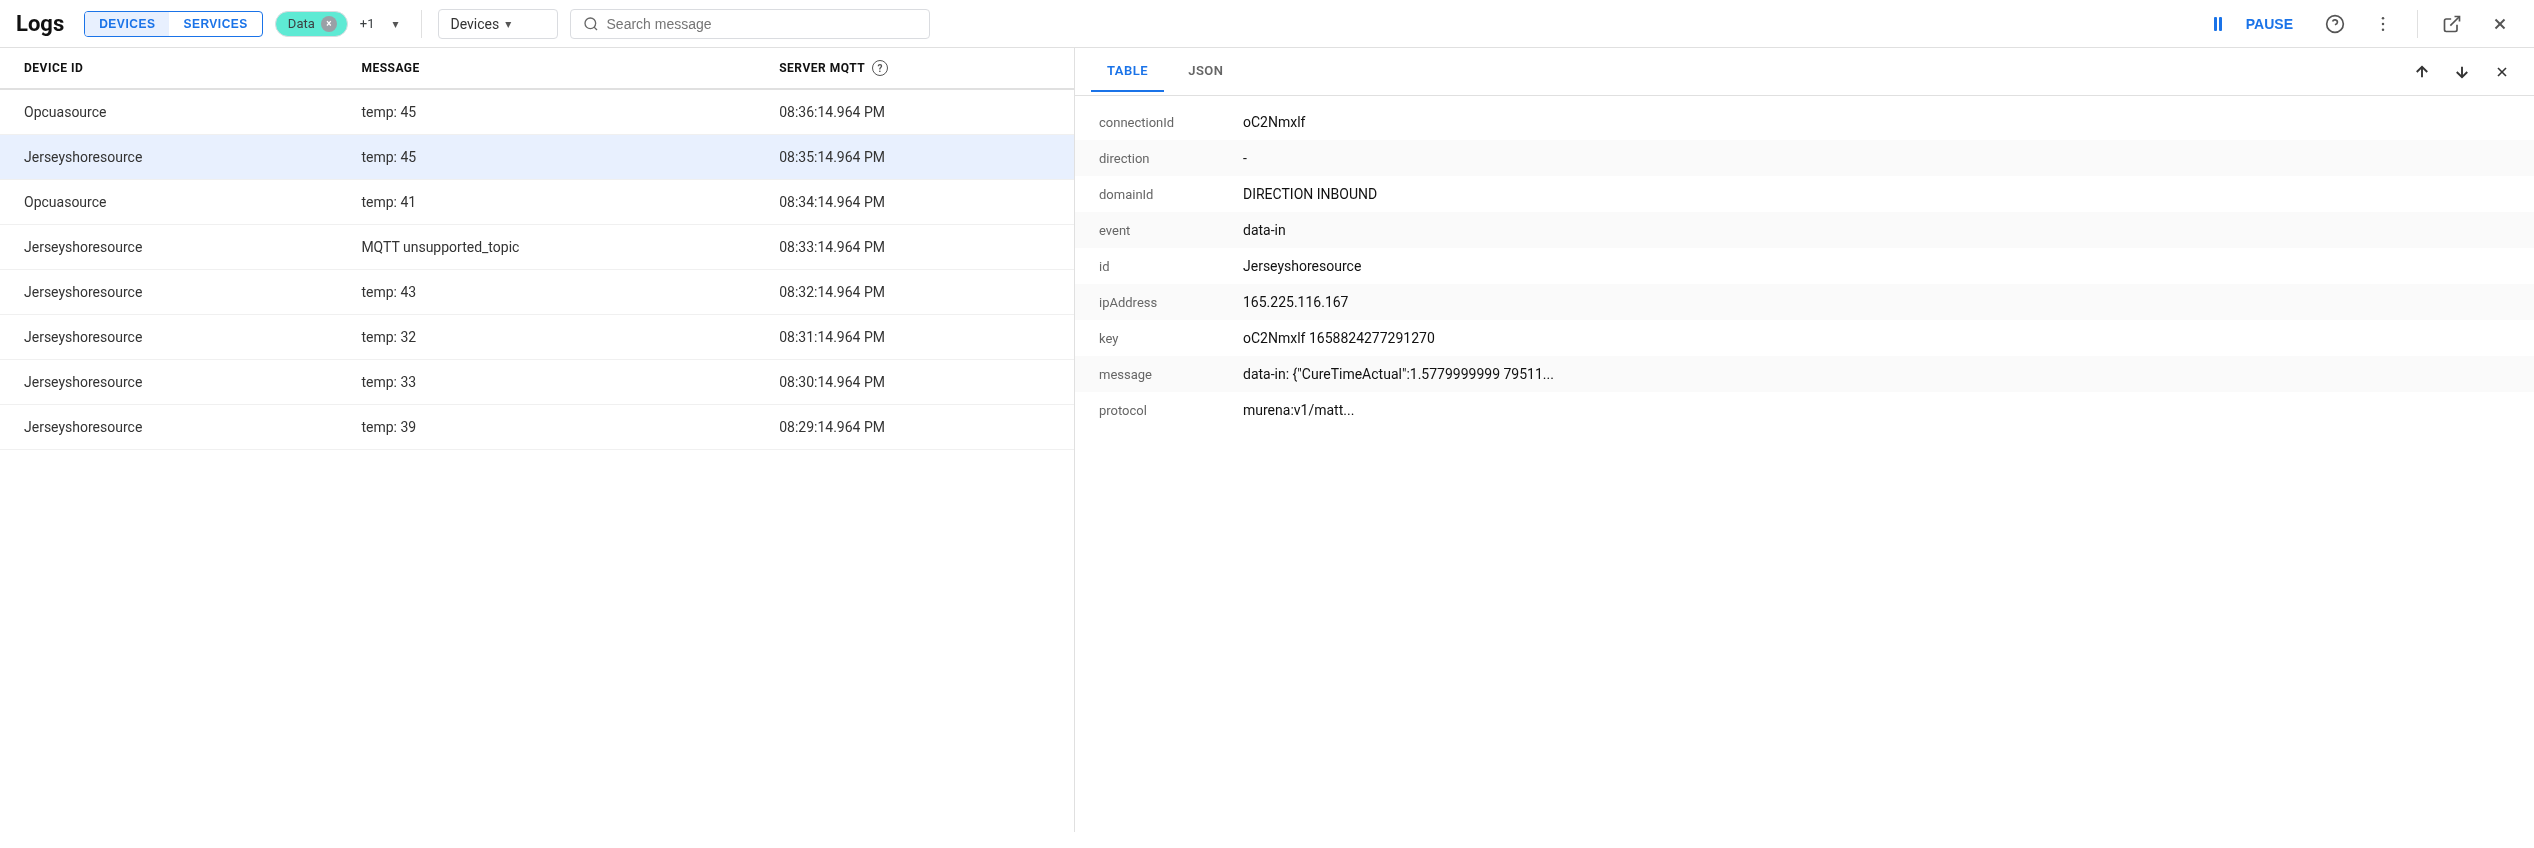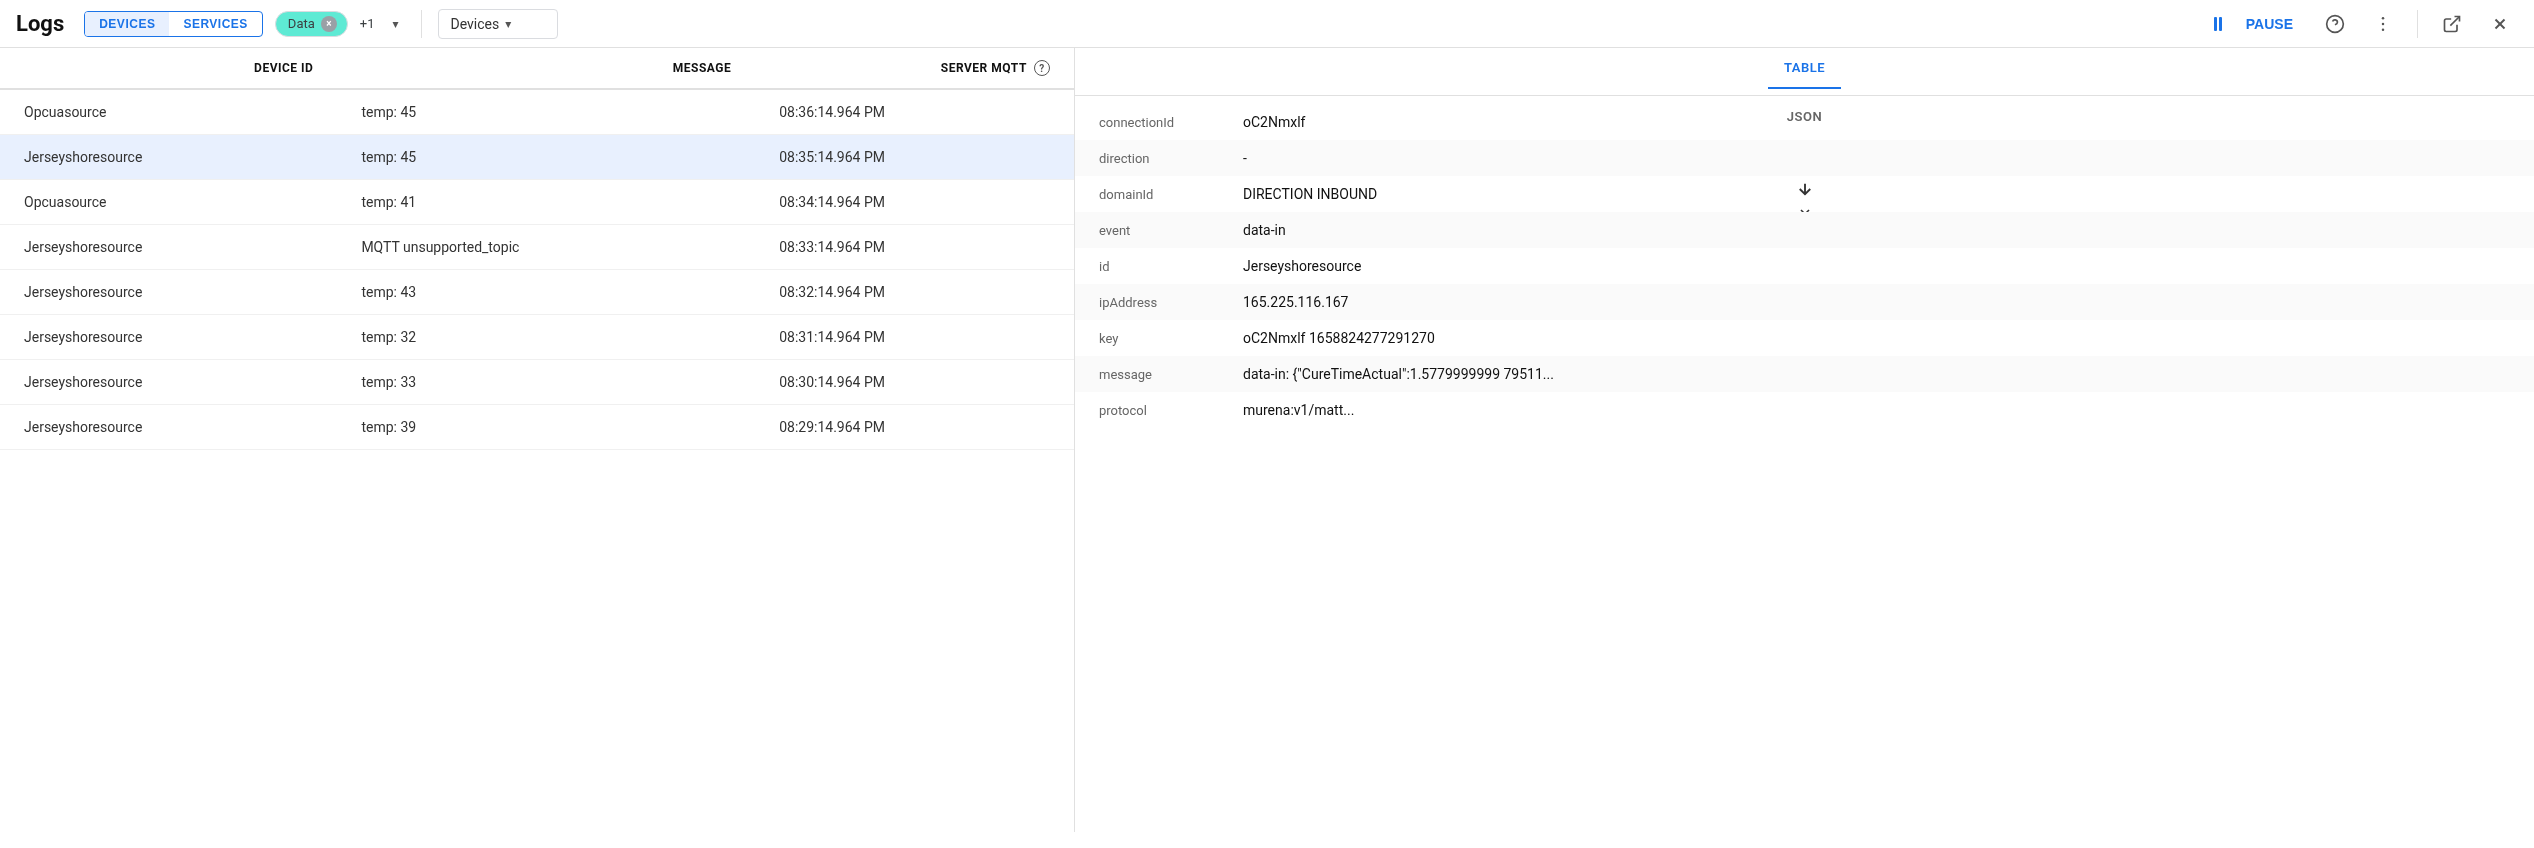--- a/index.html
+++ b/index.html
@@ -201,21 +201,21 @@
       border-right: 1px solid #e0e0e0;
     }
 
     .log-table table {
       width: 100%;
       border-collapse: collapse;
     }
 
     .log-table thead th {
       padding: 12px 24px;
-      text-align: right;
+      text-align: left;
       font-size: 12px;
       font-weight: 700;
       color: #111;
       letter-spacing: 0.5px;
       border-bottom: 2px solid #e0e0e0;
       background: #fff;
       position: sticky;
       top: 0;
       z-index: 1;
     }
@@ -255,21 +255,20 @@
       background: #fff;
     }
 
     .detail-tabs {
       display: flex;
       align-items: center;
       padding: 0 16px;
       border-bottom: 1px solid #e0e0e0;
       height: 48px;
       gap: 8px;
-      flex-direction: column;
     }
 
     .detail-tab {
       padding: 12px 16px;
       font-size: 13px;
       font-weight: 600;
       color: #666;
       cursor: pointer;
       border-bottom: 2px solid transparent;
       letter-spacing: 0.5px;
@@ -344,20 +343,27 @@
     <span class="dropdown-chevron">▾</span>
   </button>
 
   <div class="divider-v"></div>
 
   <div class="device-filter">
     <span>Devices</span>
     <span class="dropdown-chevron">▾</span>
   </div>
 
+  <div class="search-box">
+    <svg class="search-icon-svg" width="16" height="16" viewBox="0 0 24 24" fill="none" stroke="#666" stroke-width="2">
+      <circle cx="11" cy="11" r="8"></circle>
+        <line x1="21" y1="21" x2="16.65" y2="16.65"></line>
+    </svg>
+    <input type="text" placeholder="Search message" style="">
+  </div>
 
   <div class="spacer"></div>
 
   <button class="pause-btn">
     <div class="pause-icon">
       <div class="pause-bar"></div>
       <div class="pause-bar"></div>
     </div>
     <span>PAUSE</span>
   </button>

